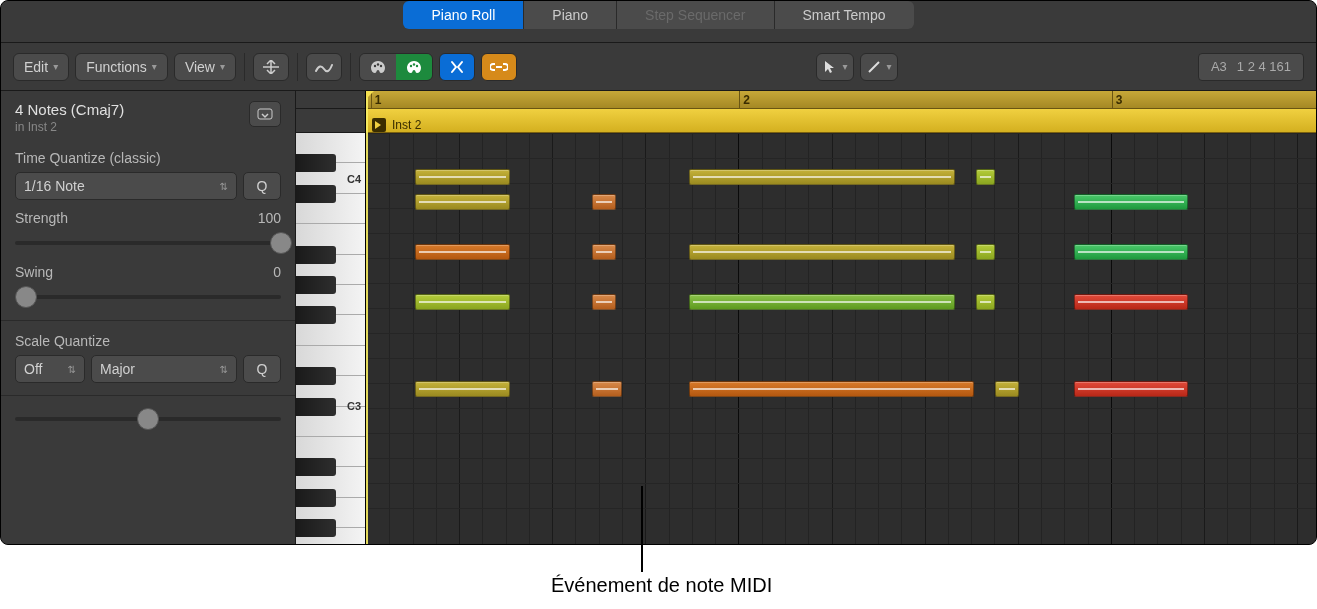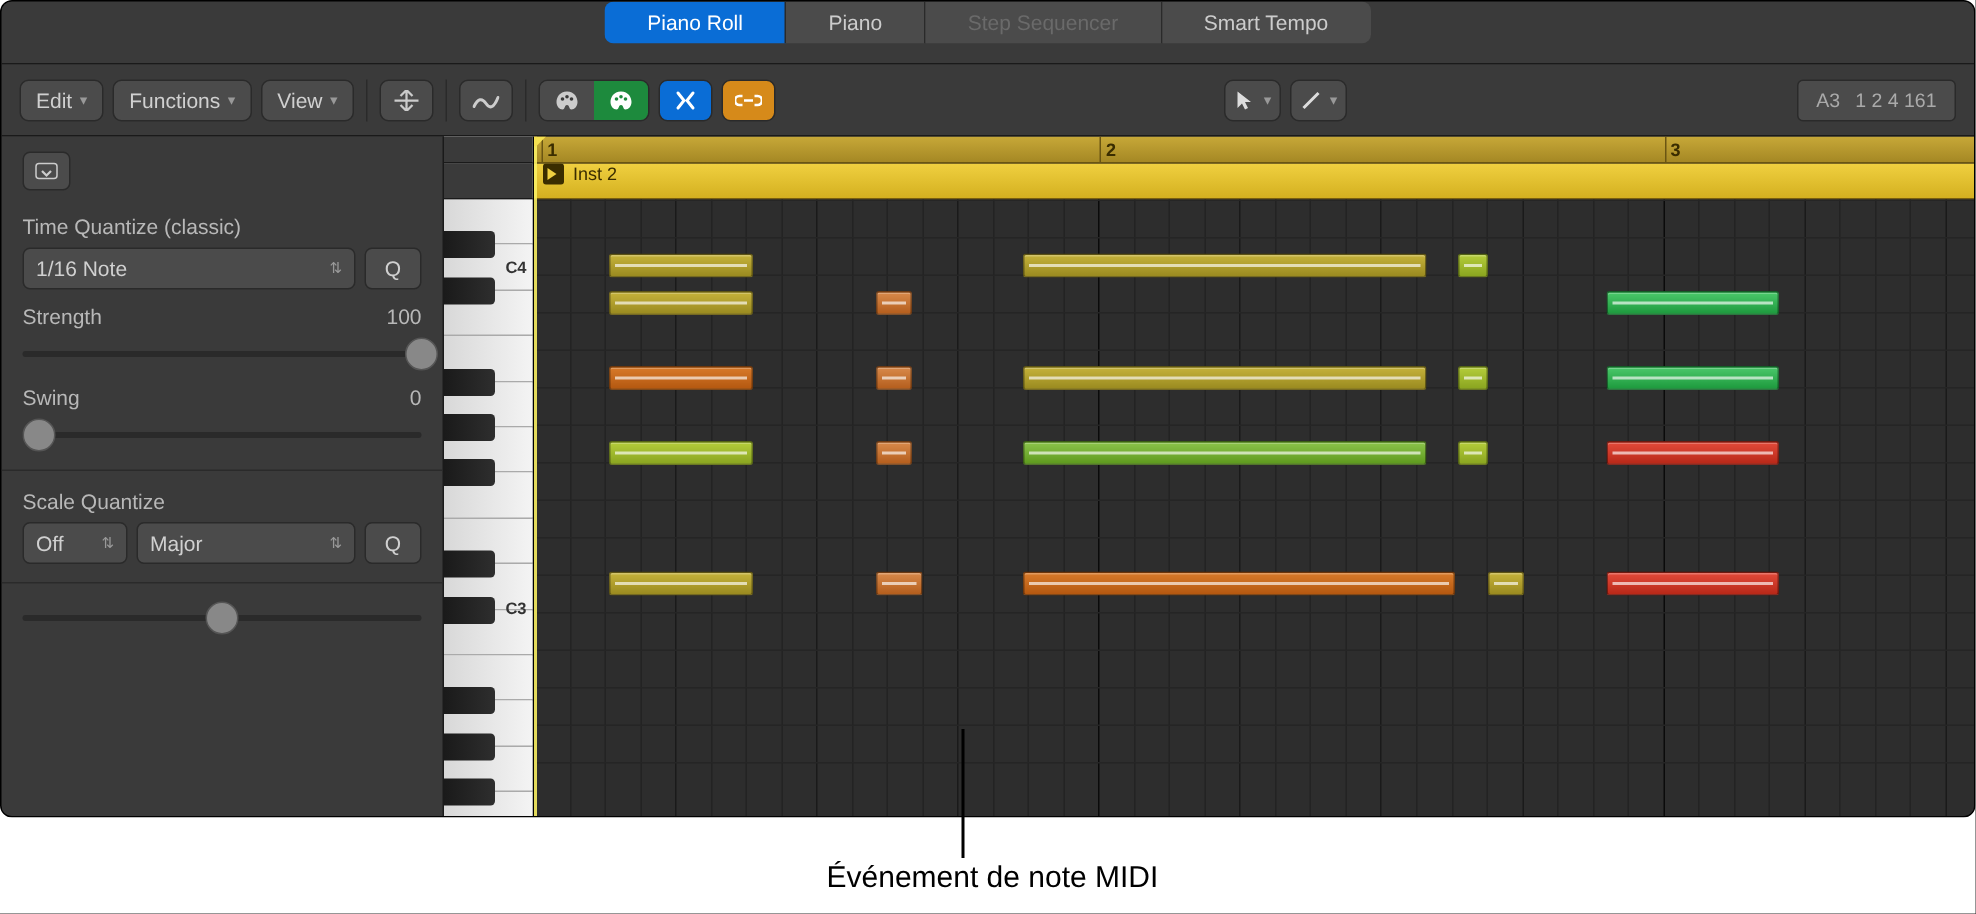--- a/index.html
+++ b/index.html
@@ -42,36 +42,36 @@
 .select-row { display: flex; gap: 6px; margin-bottom: 6px; }
 .select { flex: 1; height: 28px; background: #4b4b4b; border-radius: 5px; padding: 0 8px; display: flex; align-items: center; justify-content: space-between; border: 1px solid #2a2a2a; cursor: pointer; font-size: 14px; color: #d0d0d0; }
 .select.small { flex: 0 0 70px; }
 .qbtn { width: 38px; height: 28px; background: #4b4b4b; border-radius: 5px; display: flex; align-items: center; justify-content: center; border: 1px solid #2a2a2a; cursor: pointer; color: #d0d0d0; font-size: 14px; }
 .slider { position: relative; height: 22px; margin-bottom: 4px; }
 .slider-track { position: absolute; top: 50%; left: 0; right: 0; height: 4px; background: #2a2a2a; border-radius: 2px; transform: translateY(-50%); }
 .slider-thumb { position: absolute; top: 50%; width: 22px; height: 22px; background: #888; border-radius: 50%; transform: translate(-50%, -50%); cursor: pointer; border: 1px solid #555; }
 .divider { height: 1px; background: #2a2a2a; margin: 12px -14px; }
 
 
-.keyboard { width: 60px; background: #e8e8e8; position: relative; border-right: 1px solid #000; }
+.keyboard { width: 70px; background: #e8e8e8; position: relative; border-right: 1px solid #000; }
 .ruler-gap { height: 18px; background: #3a3a3a; border-bottom: 1px solid #1a1a1a; }
 .region-gap { height: 24px; background: #3a3a3a; border-bottom: 1px solid #1a1a1a; }
 .keys { position: relative; height: calc(100% - 42px); }
 .wkey { position: absolute; left: 0; right: 0; background: linear-gradient(90deg, #d8d8d8, #f4f4f4); border-bottom: 1px solid #aaa; }
 .bkey { position: absolute; left: 0; width: 58%; background: linear-gradient(90deg, #1a1a1a, #2e2e2e); border-radius: 0 3px 3px 0; z-index: 2; }
 .keylbl { position: absolute; right: 4px; font-size: 11px; font-weight: bold; color: #333; z-index: 3; }
 
 
 .gridwrap { flex: 1; position: relative; overflow: hidden; background: #2d2d2d; }
 .ruler { height: 18px; background: linear-gradient(180deg, #c7a838, #a58824); border-bottom: 1px solid #6a5512; position: relative; font-size: 12px; font-weight: bold; color: #3a2d00; }
 .ruler .tick { position: absolute; top: 0; bottom: 0; border-left: 1px solid #6a5512; padding-left: 3px; line-height: 18px; }
 .playhead { position: absolute; left: 0; top: 0; bottom: 0; width: 2px; background: rgba(250,240,100,.9); z-index: 5; }
 .playhead::before { content: ''; position: absolute; top: 0; left: -6px; border: 7px solid transparent; border-top-color: #f5e050; }
 
-.region-header { height: 24px; background: linear-gradient(180deg, #f0d040, #d4b020); border-bottom: 1px solid #7a6010; display: flex; align-items: flex-start; padding-left: 6px; gap: 6px; font-size: 12px; color: #3a2d00; }
+.region-header { height: 24px; background: linear-gradient(180deg, #f0d040, #d4b020); border-bottom: 1px solid #7a6010; display: flex; align-items: flex-end; padding-left: 6px; gap: 6px; font-size: 12px; color: #3a2d00; }
 .rh-icon { width: 14px; height: 14px; background: #3a2d00; border-radius: 2px; display: flex; align-items: center; justify-content: center; }
 .rh-icon::after { content: ''; border: 4px solid transparent; border-left: 6px solid #f0d040; margin-left: 2px; }
 
 .grid { position: absolute; top: 42px; left: 0; right: 0; bottom: 0; }
 .vline { position: absolute; top: 0; bottom: 0; width: 1px; background: #232323; }
 .vline.beat { background: #1a1a1a; }
 .vline.bar { background: #0a0a0a; width: 1px; }
 .hline { position: absolute; left: 0; right: 0; height: 1px; background: #252525; }
 .note { position: absolute; height: 16px; border-radius: 2px; border: 1px solid rgba(0,0,0,.4); box-shadow: inset 0 1px 0 rgba(255,255,255,.25); }
 .note::after { content:''; position:absolute; left:3px; right:3px; top:50%; height:2px; background:rgba(255,255,255,.65); transform:translateY(-50%); }
@@ -179,20 +179,24 @@
     <div class="info-box">
       <span>A3</span>
       <span>1 2 4 161</span>
     </div>
   </div>
 
   <div class="main">
 
     <div class="sidebar">
       <div class="sb-header">
+        <div>
+          <div class="sb-title">4 Notes (Cmaj7)</div>
+          <div class="sb-sub">in Inst 2</div>
+        </div>
         <div class="sq-btn">
           <svg width="16" height="14" viewBox="0 0 16 14">
               <rect x="1" y="2" width="14" height="10" rx="2" stroke="#ccc" fill="none"></rect>
               <path d="M5 7 L8 10 L11 7" stroke="#ccc" fill="none" stroke-width="1.5"></path>
             </svg>
         </div>
       </div>
 
       <div class="row-label">
           <span>Time Quantize (classic)</span>

